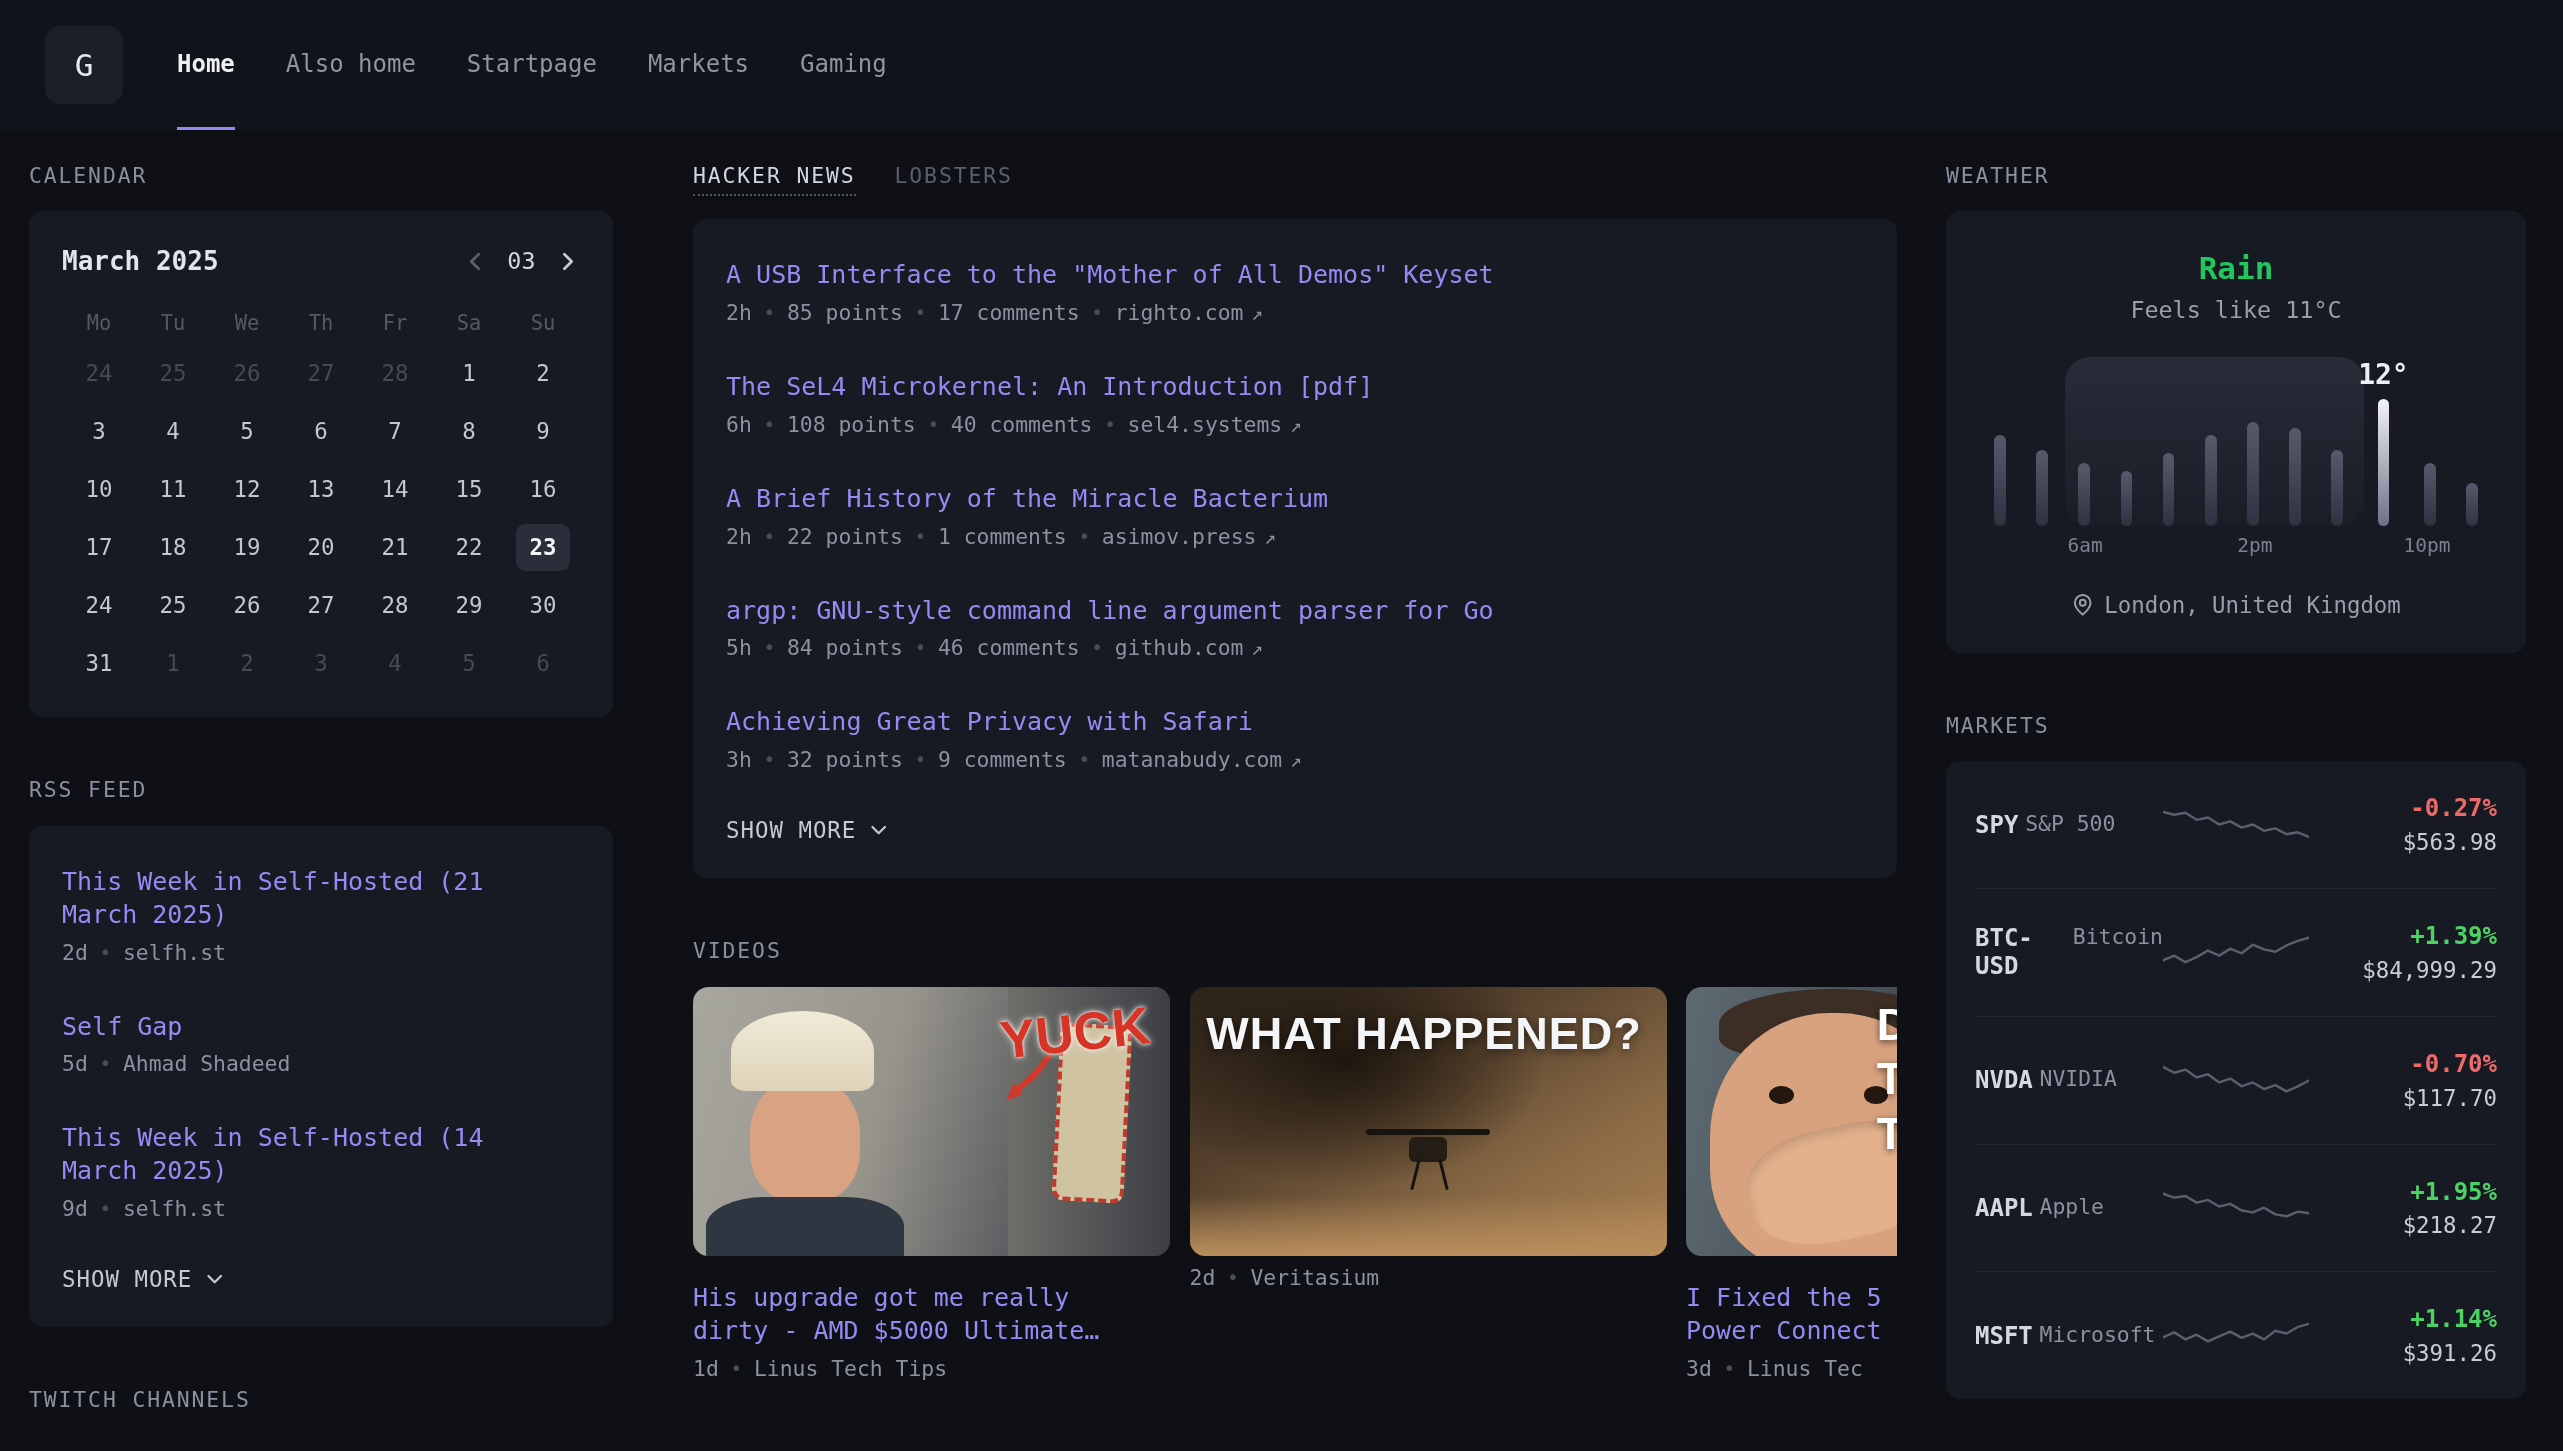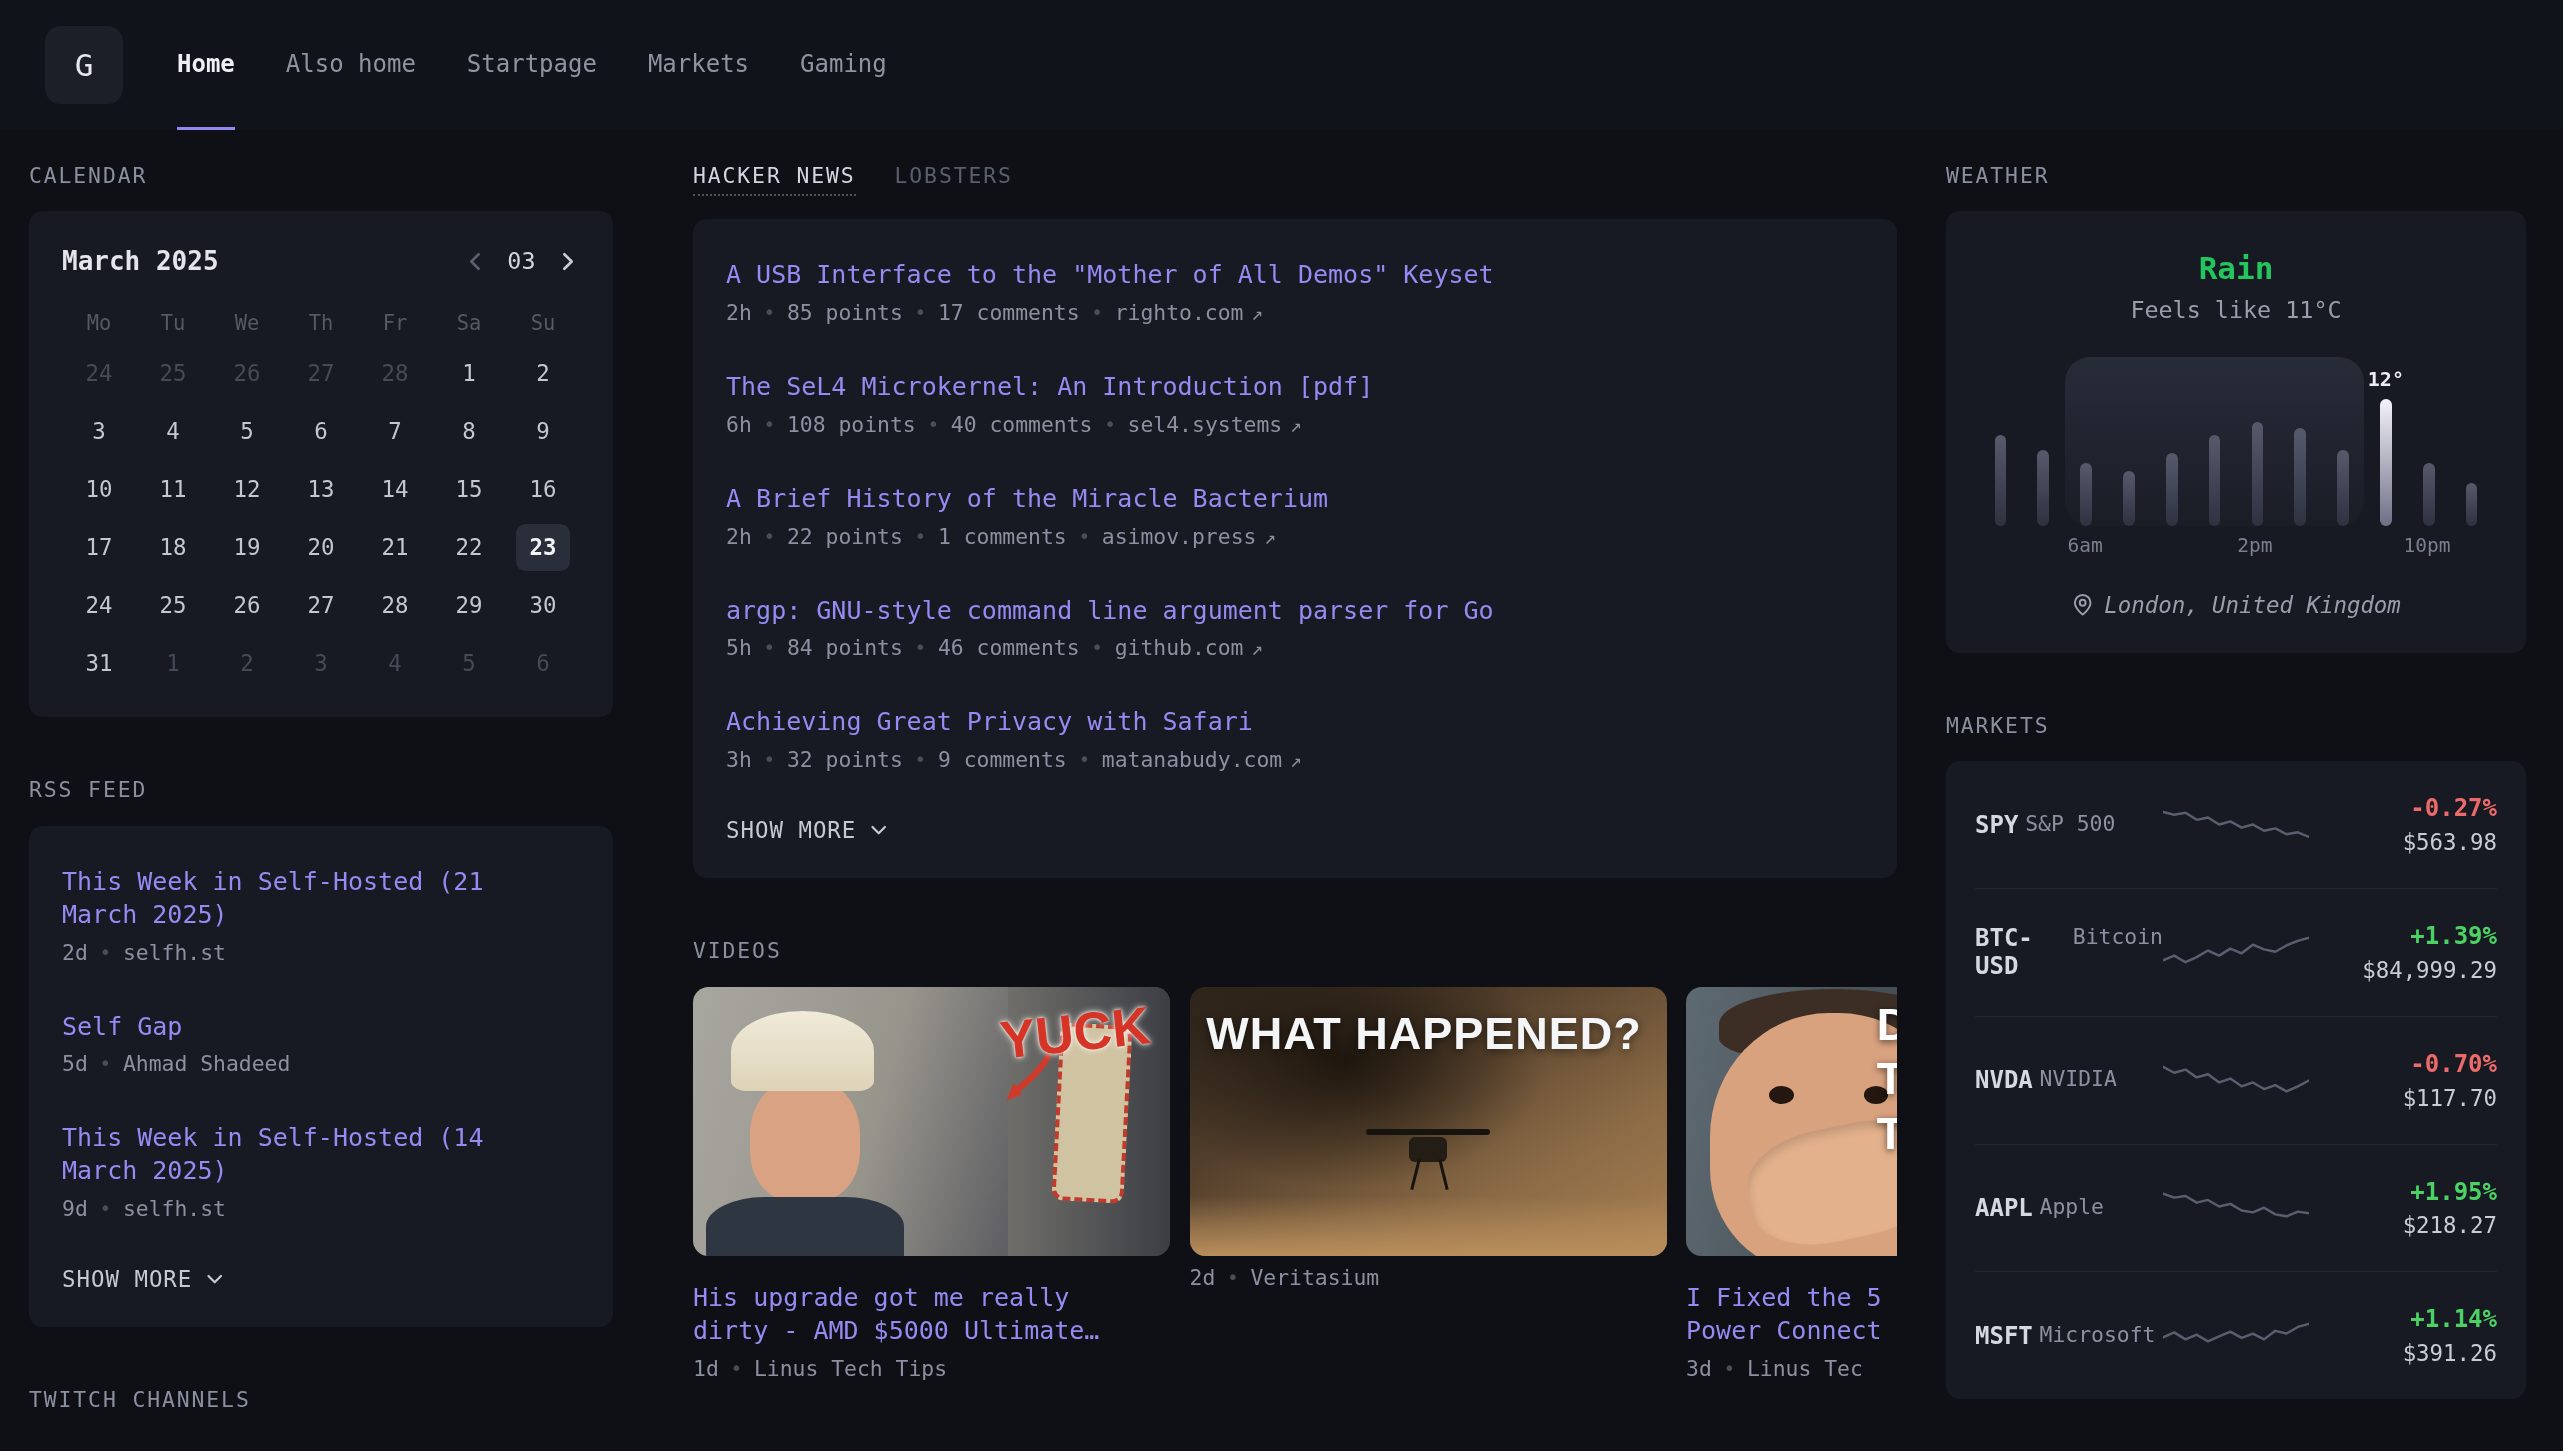--- a/index.html
+++ b/index.html
@@ -107,27 +107,27 @@
 
   
   .weather-card{padding:39px 33px 35px;text-align:center;}
   .w-cond{font-size:31px;font-weight:700;color:#22c55e;}
   .w-feels{margin-top:9.7px;font-size:23.4px;color:#9a9eac;}
   .w-chart{position:relative;margin-top:27px;height:175px;}
   .w-daylight{position:absolute;top:5.8px;bottom:0;border-radius:25px;
               background:linear-gradient(180deg,rgba(190,196,255,.10),rgba(190,196,255,.02));}
   .w-bars{position:relative;display:flex;height:100%;align-items:flex-end;}
   .w-cell{flex:1;display:flex;flex-direction:column;align-items:center;justify-content:flex-end;height:100%;}
-  .w-temp{font-size:20px;font-weight:700;color:#eceef3;margin-bottom:7.8px;text-align:center;}
+  .w-temp{font-size:28px;font-weight:700;color:#eceef3;margin-bottom:7.8px;text-align:center;}
   .w-bar{width:11.7px;border-radius:6.8px;background:linear-gradient(180deg,#565a6b,#2e3140);}
   .w-bar.hot{background:linear-gradient(180deg,#f4f2fa,#6e6f86);}
   .w-times{display:flex;margin-top:7.8px;}
   .w-time{flex:1;font-size:19.5px;color:#7b8090;}
   .w-loc{margin-top:35px;display:flex;align-items:center;justify-content:center;gap:9.7px;
-         font-size:22.4px;color:#9a9eac;font-style:italic;}
+         font-size:22.4px;color:#9a9eac;}
   .w-loc svg{width:23.4px;height:23.4px;flex:none;}
 
   
   .markets-card{padding:0 29px;}
   .m-row{display:flex;align-items:center;padding:33px 0;cursor:pointer;}
   .m-row + .m-row{border-top:1px solid var(--divider);}
   .m-left{flex:1;display:flex;flex-direction:row;gap:6.8px;min-width:0;}
   .m-ticker{font-size:24px;font-weight:700;color:#d6d8e0;}
   .m-name{font-size:21.4px;color:#8c90a0;}
   .m-sparkwrap{flex:none;width:146px;display:flex;align-items:center;}

